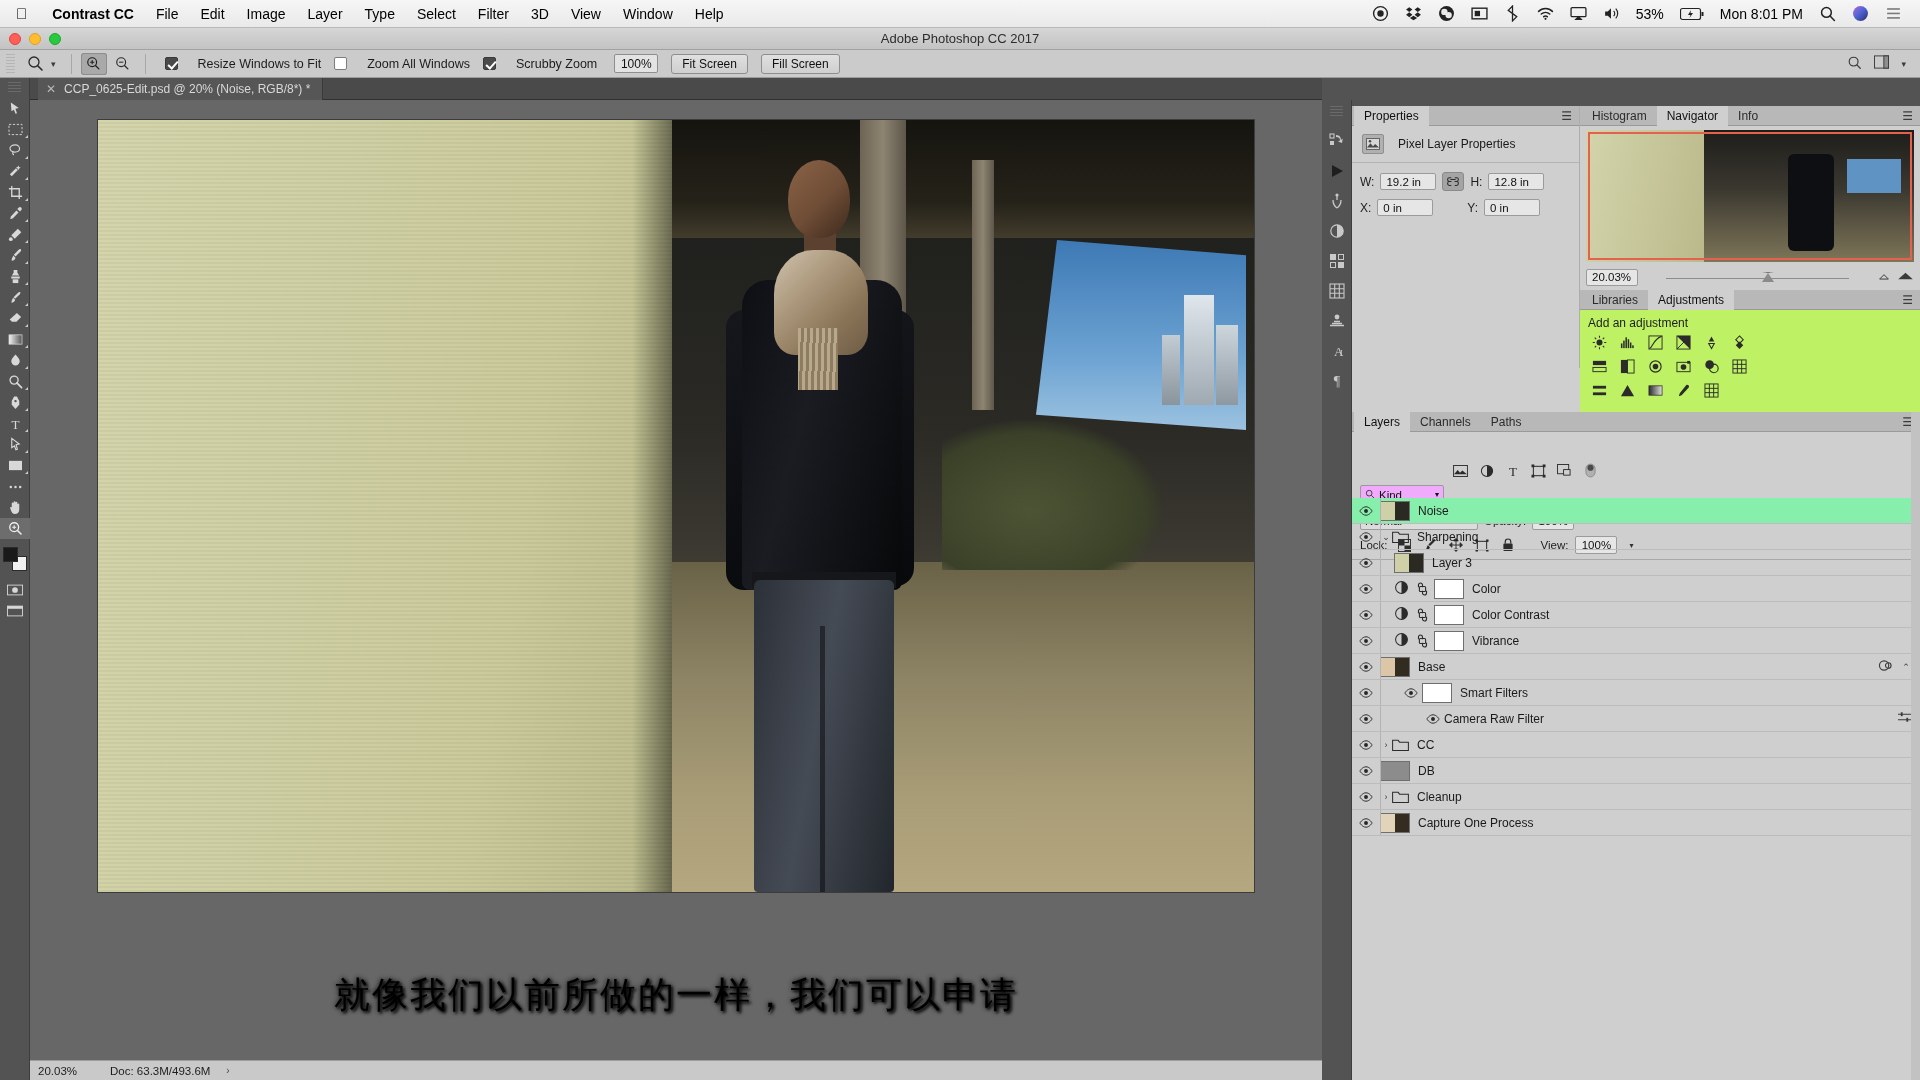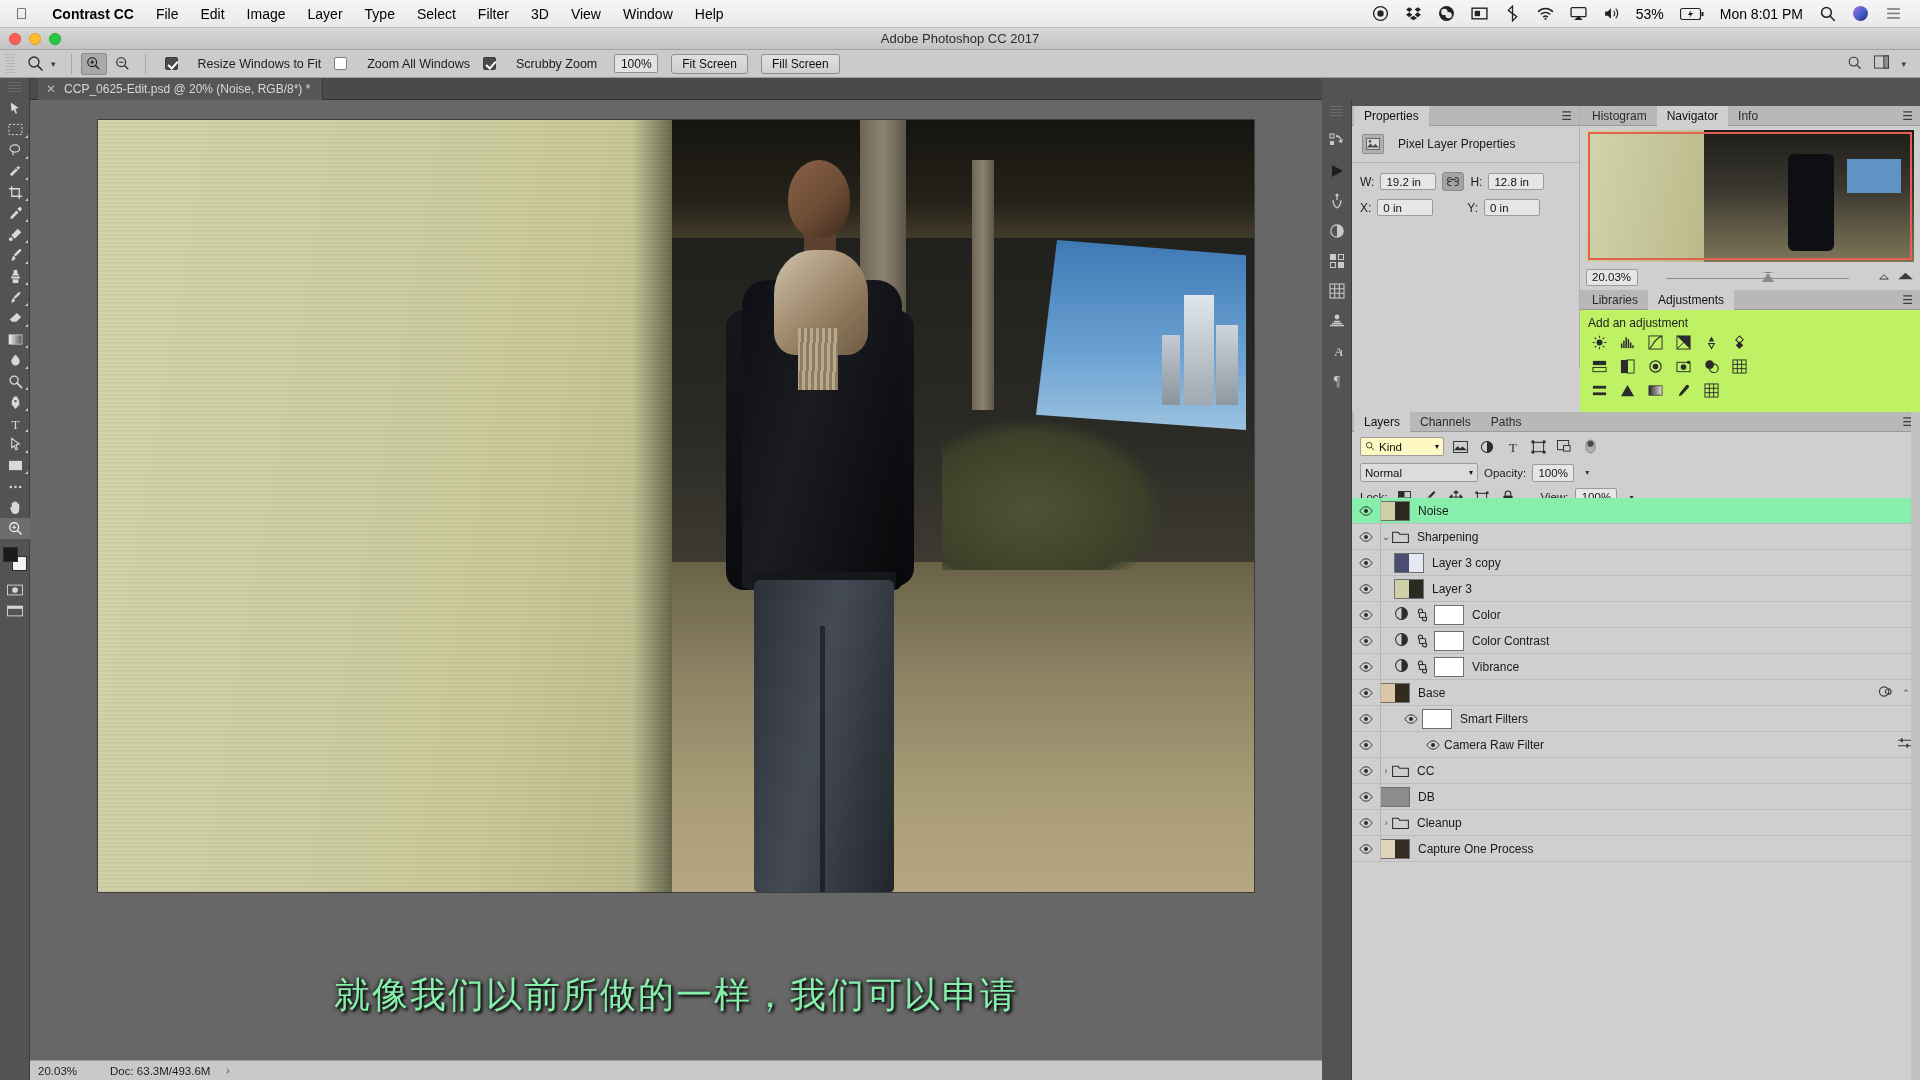--- a/index.html
+++ b/index.html
@@ -173,21 +173,21 @@
     background: linear-gradient(#13151a,#08090c); border-radius: 18px; }
   .legs { position: absolute; left: 52px; top: 420px; width: 140px; height: 312px;
     background: linear-gradient(100deg,#2c3038 0%, #454b55 45%, #22262c 100%);
     border-radius: 6px 6px 4px 4px; }
   .legs::after { content:""; position: absolute; left: 66px; top: 46px; width: 5px; height: 266px; background: rgba(0,0,0,0.45); }
   .belt { position: absolute; left: 50px; top: 412px; width: 144px; height: 16px; background: #15171b; }
 
   
   .subtitle {
     position: absolute; left: 0; right: 0; bottom: 40px; text-align: center;
-    font-size: 36px; color: #86efac; letter-spacing: 2px;
+    font-size: 36px; color: #000000; letter-spacing: 2px;
     text-shadow: 0 0 5px rgba(0,0,0,0.95), 2px 2px 3px rgba(0,0,0,0.9);
     font-family: Liberation Serif, serif;
   }
 
   
   .statusbar {
     position: absolute; bottom: 0; left: 30px; width: 1292px; height: 20px;
     background: #c9c9c9; border-top: 1px solid #9d9d9d;
     display: flex; align-items: center; font-size: 11.5px; color: #1d1d1d;
   }
@@ -253,22 +253,22 @@
   
   .adjpanel { position: absolute; top: 184px; left: 228px; width: 340px; height: 122px; background: #bef264; }
   .adjtitle { padding: 6px 8px 4px; font-size: 12px; color: #1d1d1d; }
   .adjgrid { padding: 0 10px; }
   .adjrow { display: flex; gap: 9px; margin-bottom: 7px; }
   .adjicon { width: 19px; height: 17px; display: flex; align-items: center; justify-content: center; }
 
   
   .layerspanel { position: absolute; top: 306px; left: 0; width: 568px; height: 696px; background: #cfcfcf; }
   .lp-filter { display: flex; align-items: center; gap: 7px; padding: 5px 8px; }
-  .kindsel { width: 84px; height: 19px; background: #fef9c3; border: 1px solid #9b9b9b; border-radius: 2px;
-    display: flex; align-items: center; gap: 4px; padding: 0 4px; font-size: 11.5px; color: #111; }
+  .kindsel { width: 84px; height: 19px; background: #f0abfc; border: 1px solid #9b9b9b; border-radius: 2px;
+    display: flex; align-items: center; gap: 4px; padding: 0 4px; font-size: 11.5px; color: #111; margin-top: 48px; }
   .kindsel .cv { margin-left: auto; font-size: 8px; }
   .fico { width: 19px; height: 17px; display: flex; align-items: center; justify-content: center; }
   .lp-blend { display: flex; align-items: center; gap: 6px; padding: 2px 8px 4px; }
   .blendsel { width: 118px; height: 19px; background: #dcdcdc; border: 1px solid #9b9b9b; border-radius: 2px;
     display: flex; align-items: center; padding: 0 4px; font-size: 11.5px; color: #111; }
   .blendsel .cv { margin-left: auto; font-size: 8px; }
   .lbl { font-size: 11.5px; color: #1d1d1d; }
   .numfld { width: 42px; height: 18px; background: #e6e6e6; border: 1px solid #9b9b9b; border-radius: 2px;
     display: flex; align-items: center; justify-content: center; font-size: 11.5px; color: #111; }
   .mini { width: 14px; height: 18px; display:flex; align-items:center; justify-content:center; font-size: 8px; color: #333; }
@@ -1087,35 +1087,20 @@
             <div class="lrow">
               <div class="eye">
                 <svg width="14" height="10" viewBox="0 0 16 11">
                   <path d="M8 0.7C3.8 0.7 1 5.5 1 5.5S3.8 10.3 8 10.3s7-4.8 7-4.8S12.2 0.7 8 0.7z" fill="none" stroke="#262626" stroke-width="1.1"></path>
                   <circle cx="8" cy="5.5" r="2.2" fill="#262626"></circle>
                 </svg>
               </div>
               <div class="divx"></div>
               <span style="display:inline-block;width:14px"></span>
               <span class="thumb">
-                <span class="a" style="background:#4a4c72"></span>
-                <span class="b" style="background:#e6e8f2"></span>
-              </span>
-              <span class="lname">Layer 3 copy</span>
-            </div>
-            <div class="lrow">
-              <div class="eye">
-                <svg width="14" height="10" viewBox="0 0 16 11">
-                  <path d="M8 0.7C3.8 0.7 1 5.5 1 5.5S3.8 10.3 8 10.3s7-4.8 7-4.8S12.2 0.7 8 0.7z" fill="none" stroke="#262626" stroke-width="1.1"></path>
-                  <circle cx="8" cy="5.5" r="2.2" fill="#262626"></circle>
-                </svg>
-              </div>
-              <div class="divx"></div>
-              <span style="display:inline-block;width:14px"></span>
-              <span class="thumb">
                 <span class="a" style="background:#cfcfa8"></span>
                 <span class="b" style="background:#2a2a22"></span>
               </span>
               <span class="lname">Layer 3</span>
             </div>
             <div class="lrow">
               <div class="eye">
                 <svg width="14" height="10" viewBox="0 0 16 11">
                   <path d="M8 0.7C3.8 0.7 1 5.5 1 5.5S3.8 10.3 8 10.3s7-4.8 7-4.8S12.2 0.7 8 0.7z" fill="none" stroke="#262626" stroke-width="1.1"></path>
                   <circle cx="8" cy="5.5" r="2.2" fill="#262626"></circle>

